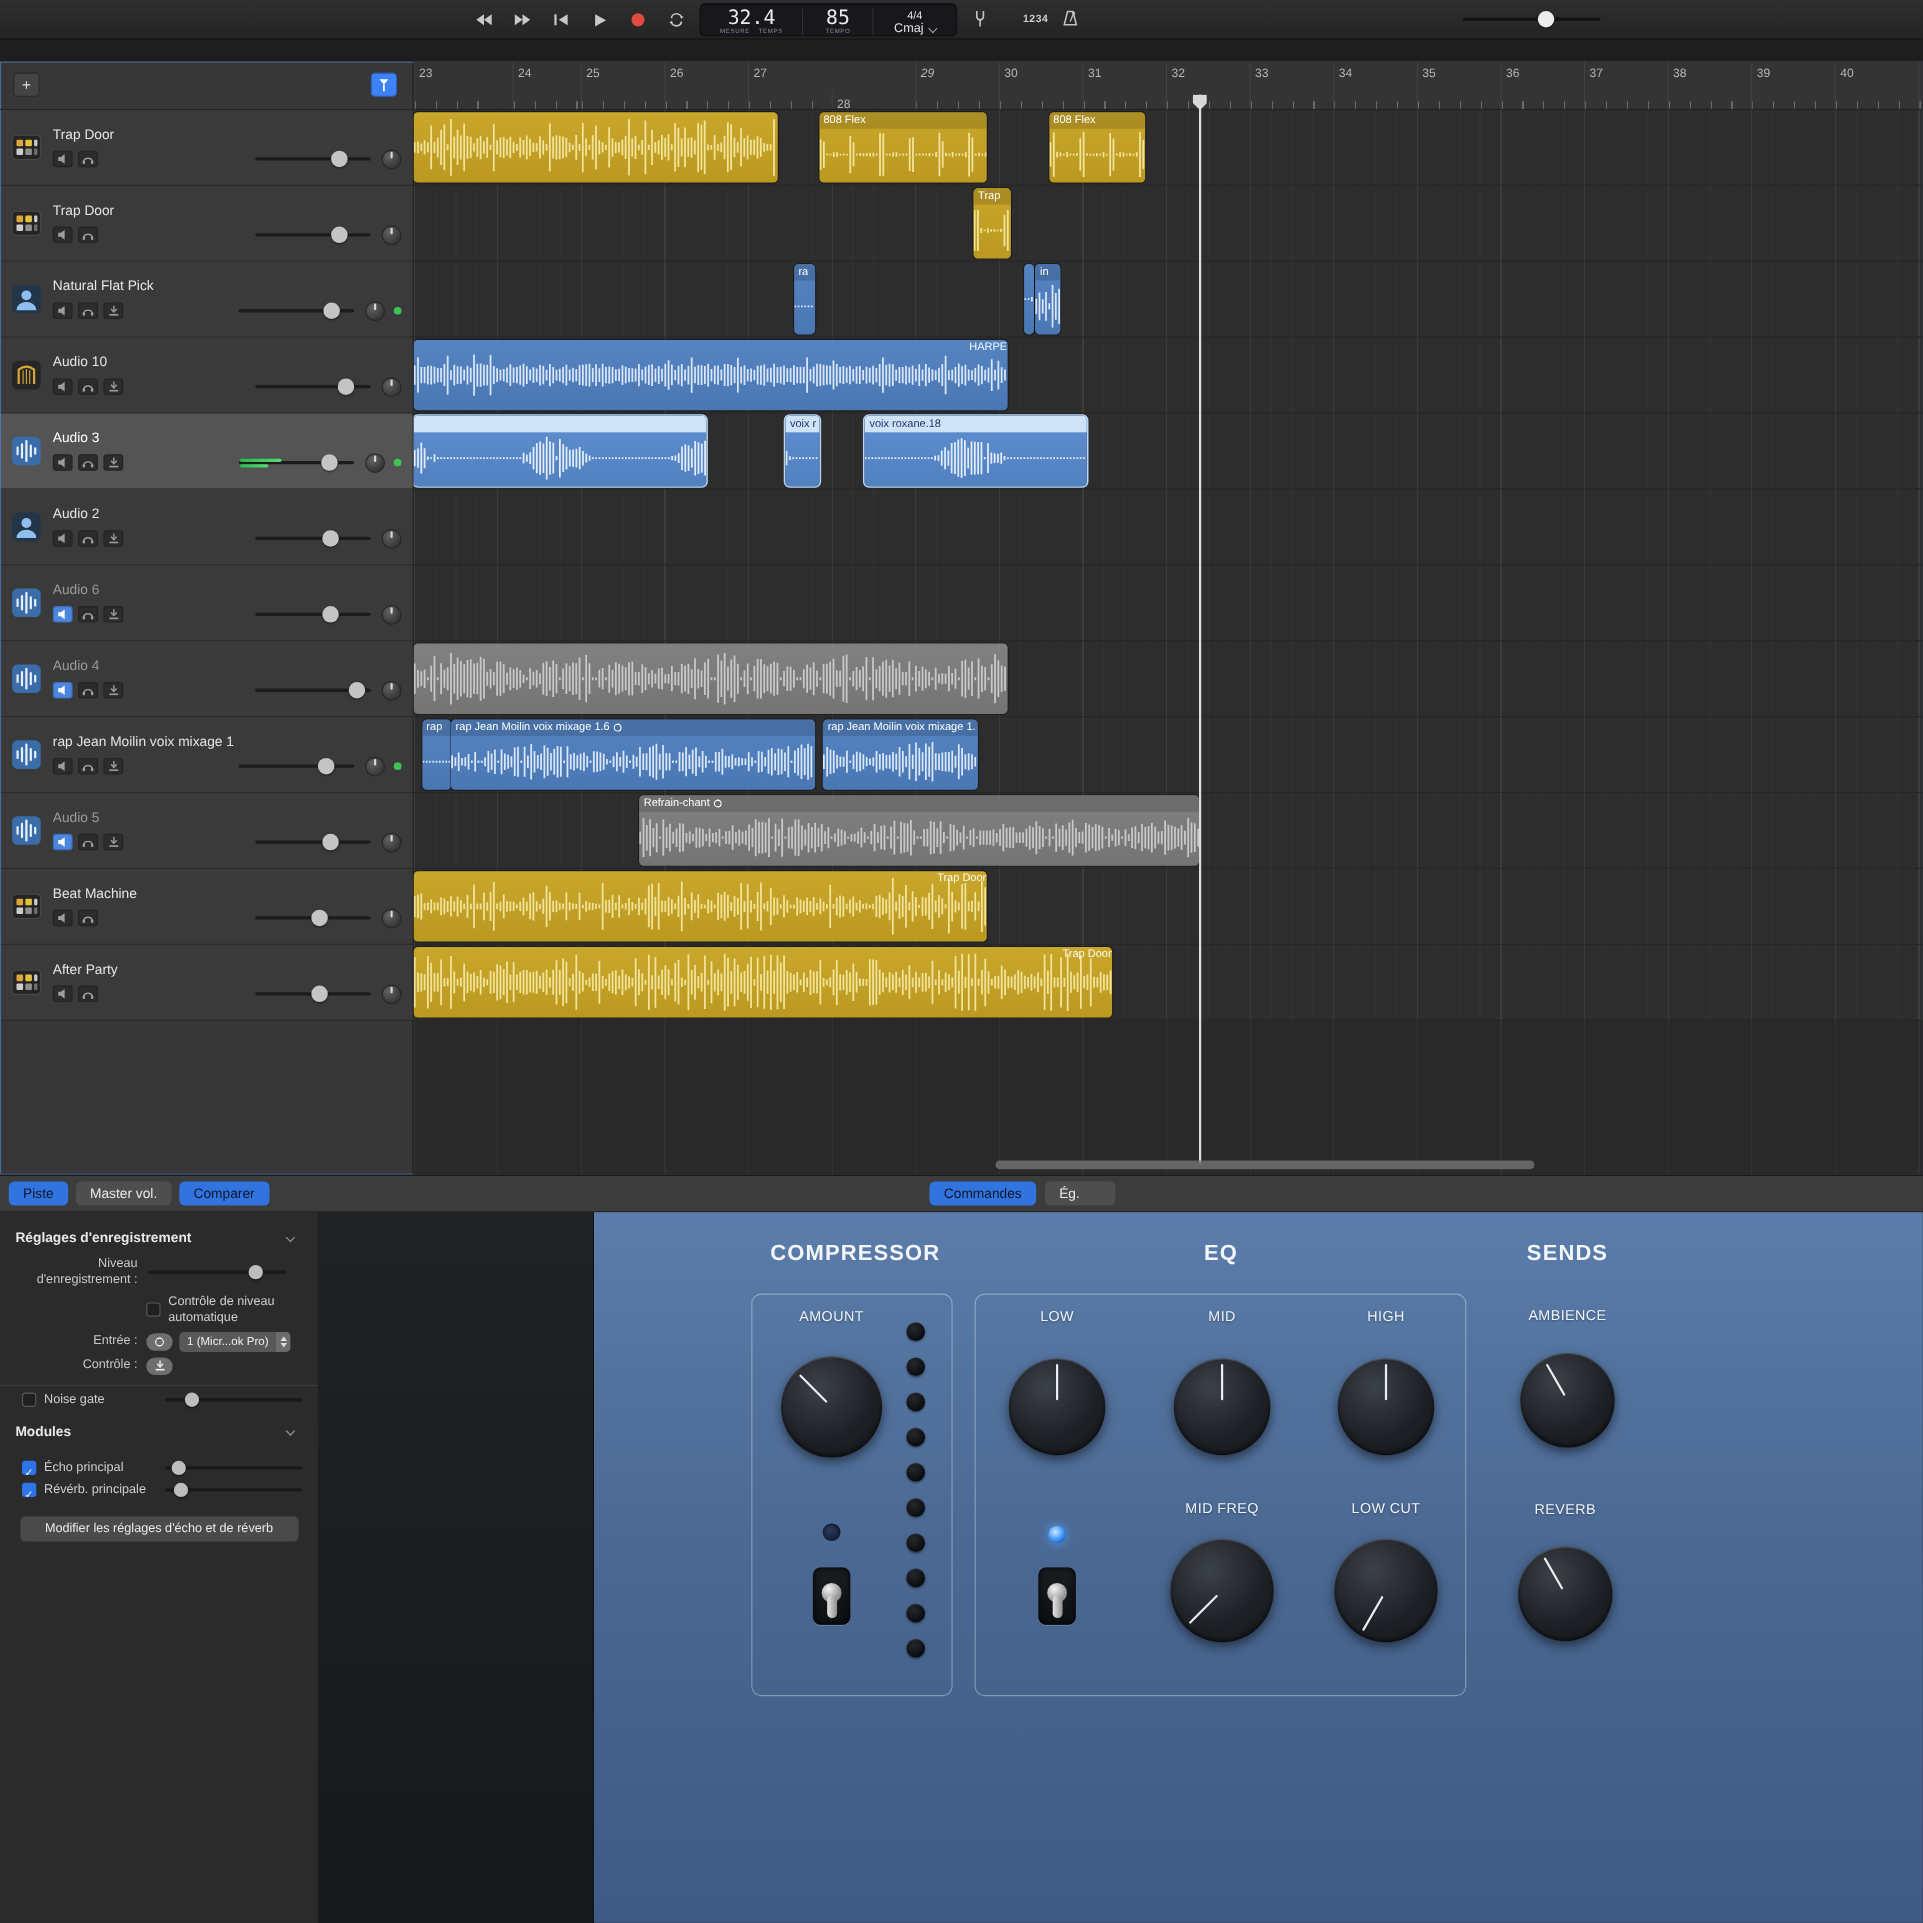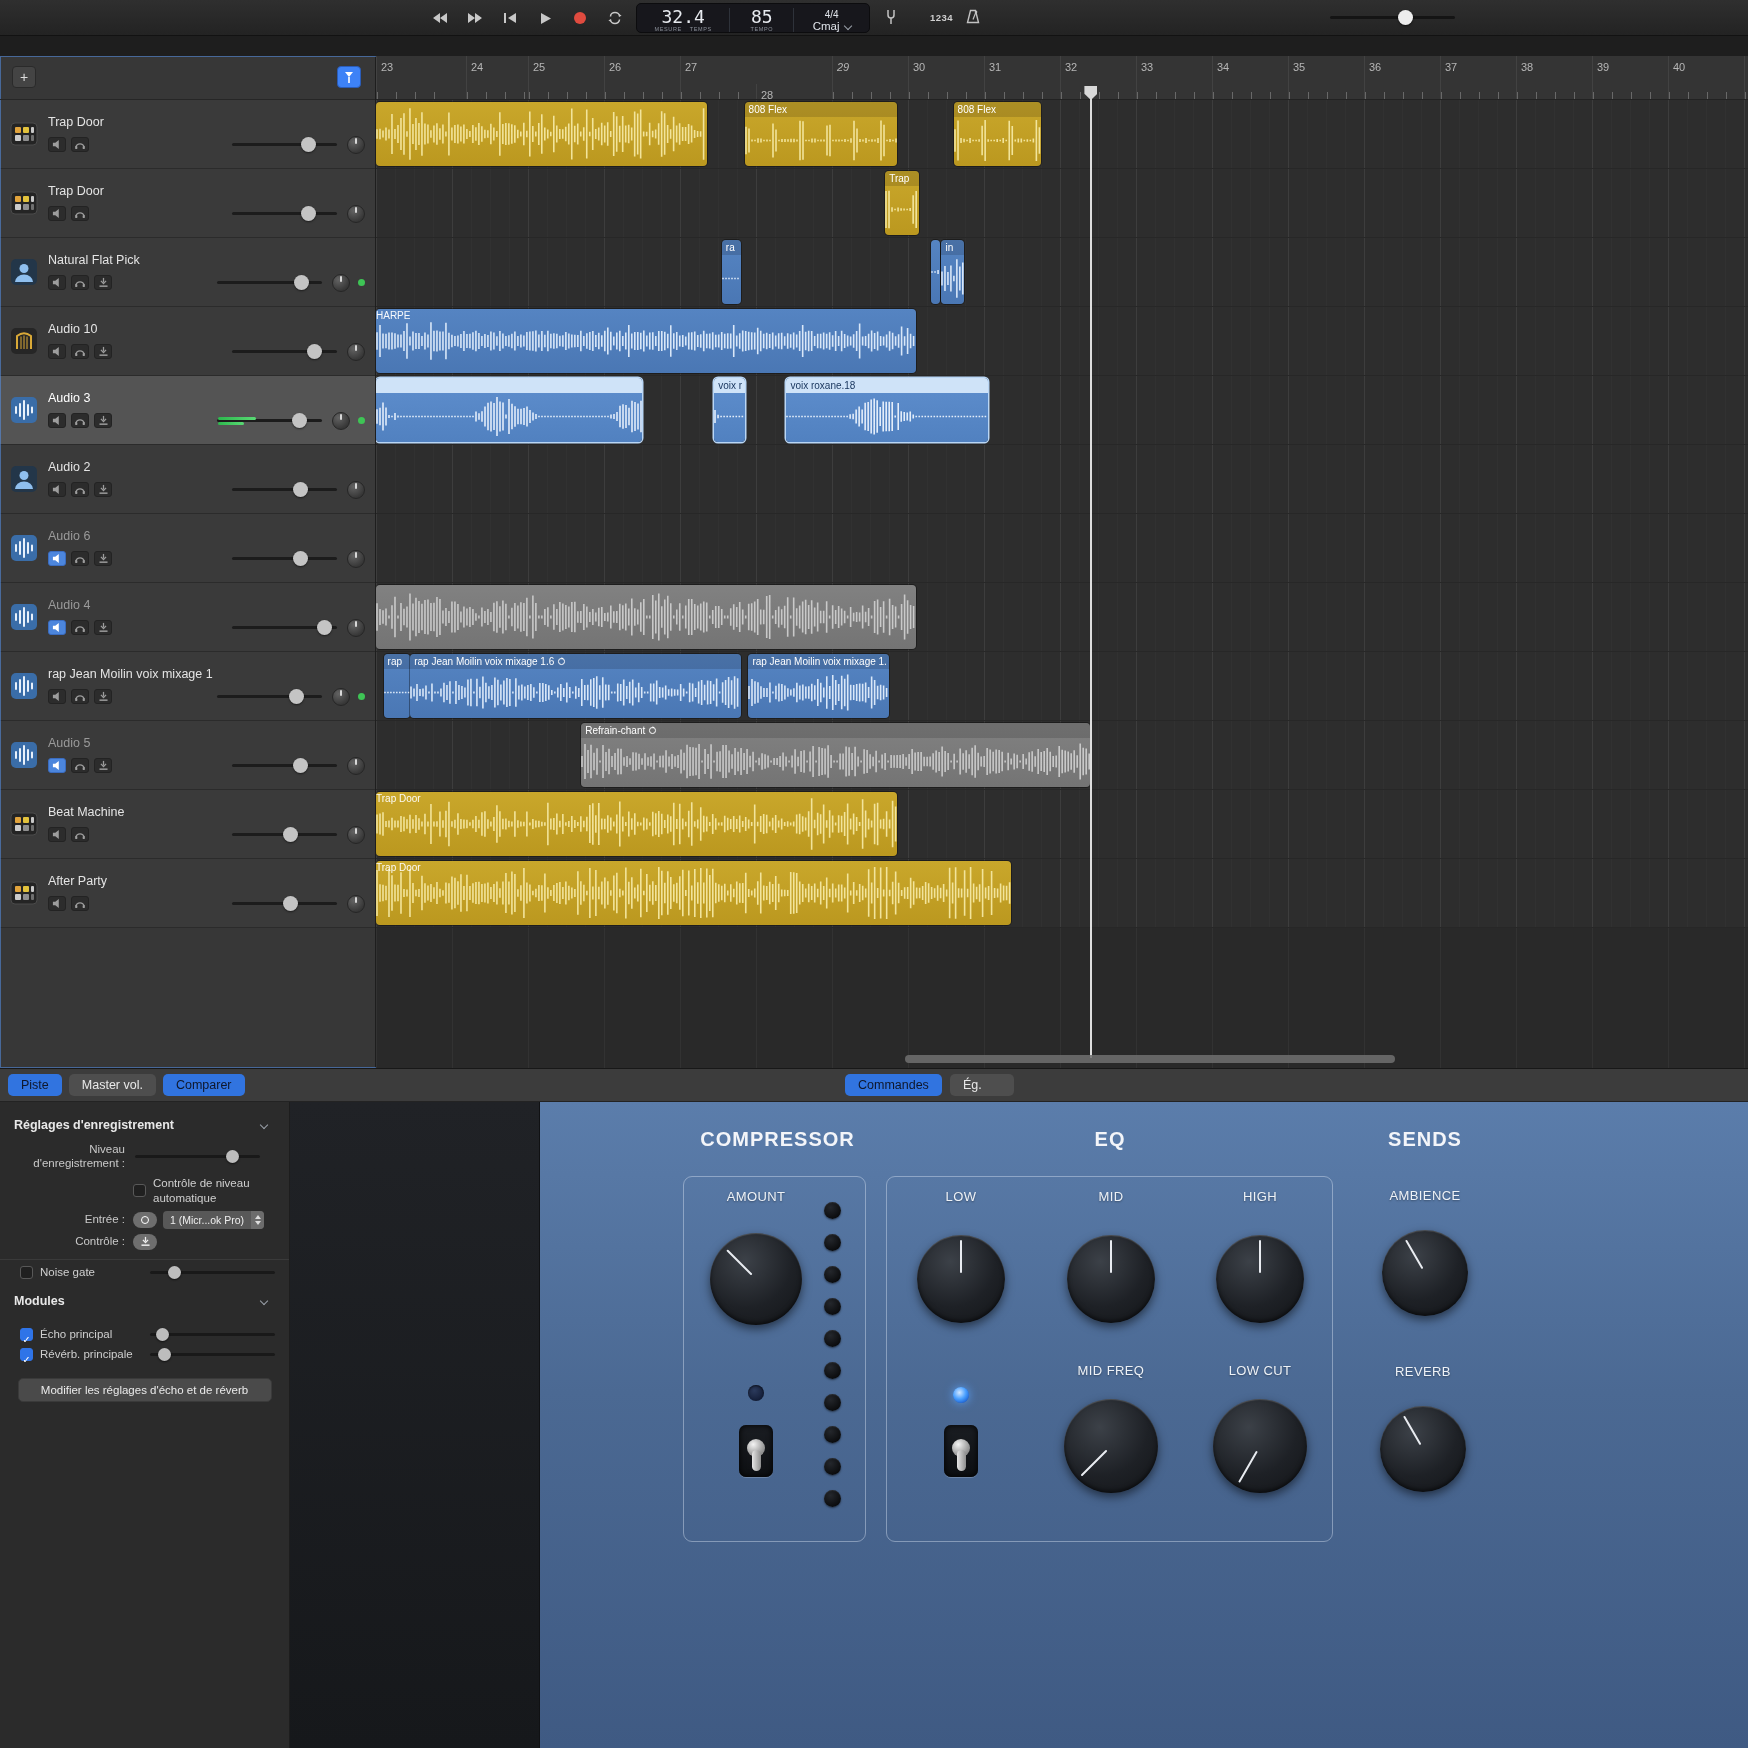--- a/index.html
+++ b/index.html
@@ -64,21 +64,21 @@
   #hscroll{position:absolute;bottom:5px;left:529px;width:490px;height:8px;border-radius:4px;background:#707070;opacity:.85;z-index:8}
 
   
   .region{position:absolute;top:2px;bottom:2px;border-radius:4px;overflow:hidden;box-shadow:0 0 0 1px rgba(0,0,0,.35)}
   .region.yellow{background:linear-gradient(#c9a72b,#bb981f)}
   .region.blue{background:linear-gradient(#5584c2,#4a77b4)}
   .region.gray{background:linear-gradient(#818181,#747474)}
   .region.selected{background:linear-gradient(#5e8ecd,#5181c0);box-shadow:0 0 0 1.5px #b9d6f5}
   .r-head{height:15px;display:flex;align-items:center;gap:3px;padding:0 4px;font-size:10px;color:#fff;white-space:nowrap;overflow:hidden;background:rgba(0,0,0,.14)}
   .region.selected .r-head{background:#cfe3f8;color:#17345c}
-  .r-label-center{position:absolute;top:1px;left:0;right:0;text-align:left;font-size:10px;color:rgba(255,255,255,.95);z-index:2}
+  .r-label-center{position:absolute;top:1px;left:0;right:0;text-align:right;font-size:10px;color:rgba(255,255,255,.95);z-index:2}
   .r-body{position:absolute;left:0;right:0;bottom:2px}
   .r-body svg{display:block;width:100%;height:100%}
 
   
   #smart{position:absolute;left:0;top:1068px;width:1748px;bottom:0;display:flex;flex-direction:column}
   #smart-tabs{height:34px;flex:none;background:#3c3c3c;border-top:1px solid #181818;border-bottom:1px solid #232323;display:flex;align-items:center;gap:7px;padding:0 8px;position:relative}
   .pill{height:22px;padding:0 13px;border-radius:5px;font-size:12.5px;color:#e9e9e9;background:#4e4e4e;border:none;display:flex;align-items:center}
   .pill.blue{background:#3174e0;color:#0f172a}
   #tabs-center{position:absolute;left:845px;display:flex;gap:8px}
   #smart-body{flex:1;display:flex;min-height:0}

